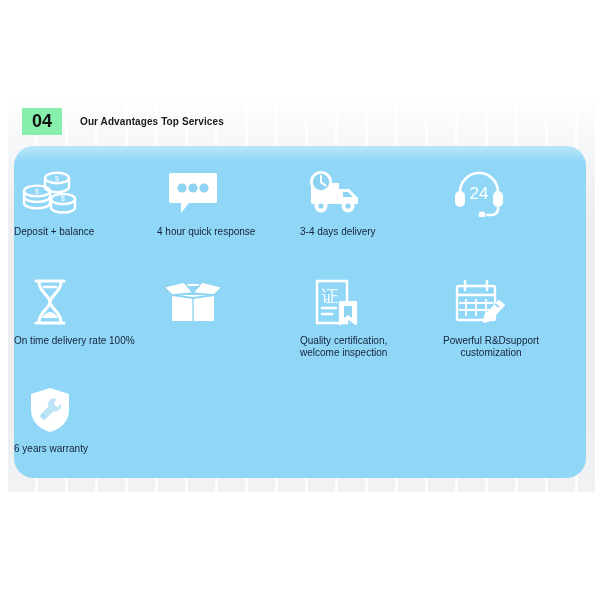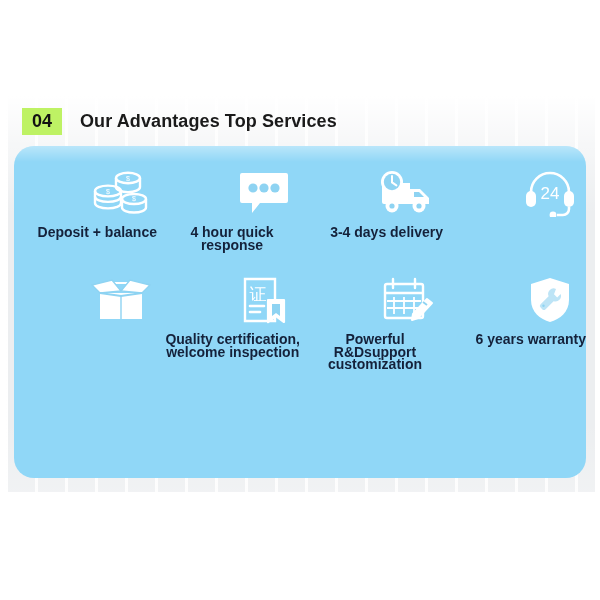--- a/index.html
+++ b/index.html
@@ -48,32 +48,32 @@
   #header {
     position: absolute;
     left: 0; top: 104px;
     width: 600px; height: 34px;
     display: flex;
     align-items: center;
   }
   #num-badge {
     margin-left: 22px;
     width: 40px; height: 27px;
-    background: #bef264;
+    background: #86efac;
     color: #111111;
     font-size: 18px;
     font-weight: bold;
     display: flex;
     align-items: center;
     justify-content: center;
     letter-spacing: 0px;
   }
   #section-title {
     margin-left: 18px;
-    font-size: 18px;
+    font-size: 10px;
     font-weight: bold;
     color: #1a1a1a;
     letter-spacing: 0.1px;
     white-space: nowrap;
   }
 
   
   #panel {
     position: absolute;
     left: 14px; top: 146px;
@@ -97,38 +97,38 @@
     display: grid;
     grid-template-columns: repeat(4, 1fr);
     grid-template-rows: repeat(3, 1fr);
     padding-top: 6px;
     box-sizing: border-box;
   }
 
   .cell {
     display: flex;
     flex-direction: column;
-    align-items: flex-end;
+    align-items: flex-start;
     justify-content: flex-start;
     padding-top: 16px;
     box-sizing: border-box;
   }
 
   .icon-wrap {
     width: 72px; height: 50px;
     display: flex;
     align-items: center;
     justify-content: center;
     margin-bottom: 8px;
   }
   .icon-wrap svg { display: block; }
 
   .cell-label {
-    font-size: 14px;
-    font-weight: bold;
+    font-size: 10px;
+    font-weight: normal;
     color: #14213a;
     text-align: center;
     line-height: 12.5px;
     white-space: pre-line;
     max-width: 136px;
   }
 
   
   .cell.c0 .cell-label { }
 </style>
@@ -203,20 +203,33 @@
             <rect x="42" y="22" width="10" height="16" rx="5" fill="#ffffff" stroke="none"></rect>
             <path d="M47 38v2a6 6 0 0 1-6 6h-6"></path>
             <circle cx="31" cy="46" r="3.4" fill="#ffffff" stroke="none"></circle>
             <text x="28" y="30" font-size="17" fill="#ffffff" stroke="none" text-anchor="middle" font-family="'Liberation Sans',sans-serif">24</text>
           </svg>
         </div>
       </div>
 
 
 
+      <div class="cell">
+        <div class="icon-wrap">
+          <svg width="44" height="48" viewBox="0 0 44 48" fill="none" stroke="#ffffff" stroke-width="3">
+            <path d="M8 3h28" stroke-linecap="round"></path>
+            <path d="M8 45h28" stroke-linecap="round"></path>
+            <path d="M11 4c0 10 11 14 11 20s-11 10-11 20"></path>
+            <path d="M33 4c0 10-11 14-11 20s11 10 11 20"></path>
+            <path d="M14 40c2-4 5-6 8-6s6 2 8 6z" fill="#ffffff" stroke="none"></path>
+            <path d="M15 9h14" stroke-width="2.4"></path>
+          </svg>
+        </div>
+        <div class="cell-label">On time delivery  rate 100%</div>
+      </div>
 
       <div class="cell">
         <div class="icon-wrap">
           <svg width="66" height="46" viewBox="0 0 66 46">
             <path d="M12 16h42v26H12z" fill="#ffffff"></path>
             <path d="M12 16l10-10h22l10 10" fill="none" stroke="#ffffff" stroke-width="2"></path>
             <path d="M12 16 L4 8 L24 3 L33 14z" fill="#ffffff" stroke="#8ed3f2" stroke-width="1.4"></path>
             <path d="M54 16 L62 8 L42 3 L33 14z" fill="#ffffff" stroke="#8ed3f2" stroke-width="1.4"></path>
             <path d="M12 16 L33 19 L54 16" fill="none" stroke="#8ed3f2" stroke-width="1.8"></path>
             <path d="M33 19v23" fill="none" stroke="#8ed3f2" stroke-width="1.4"></path>

